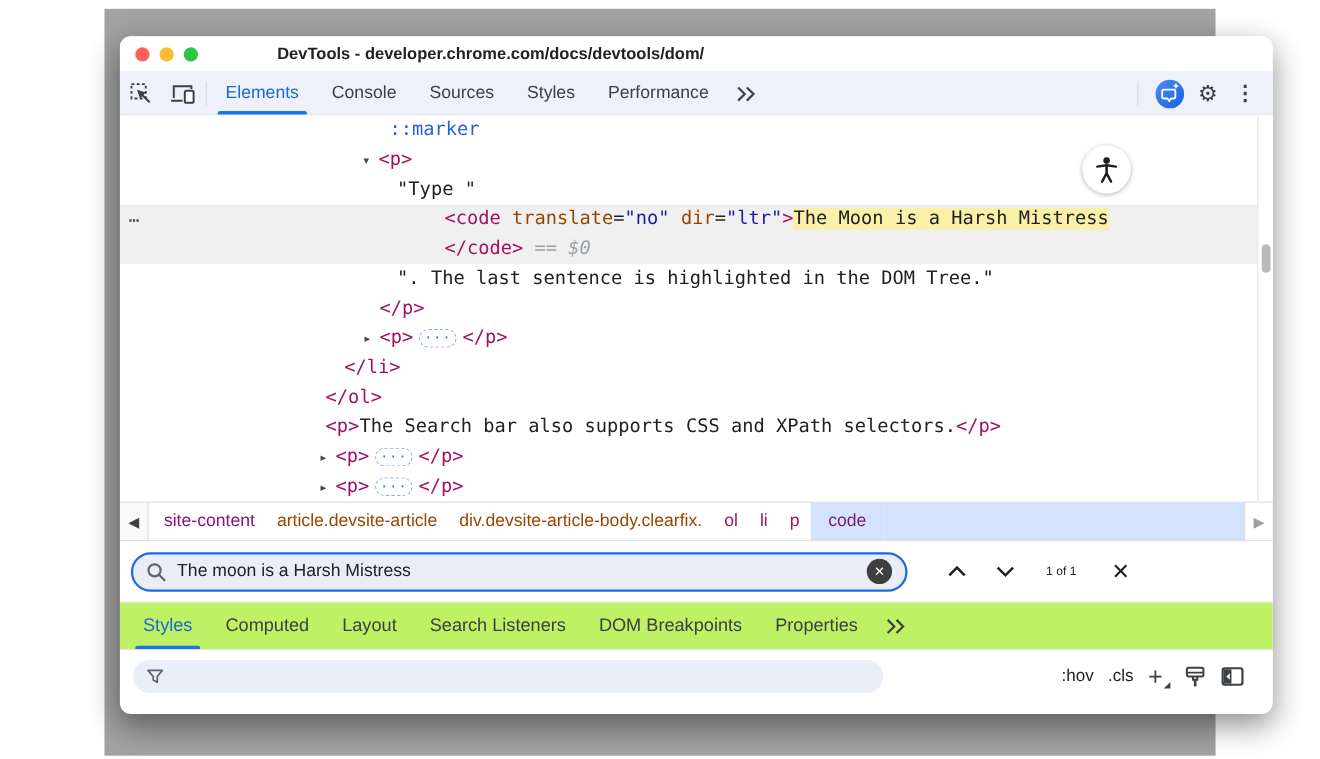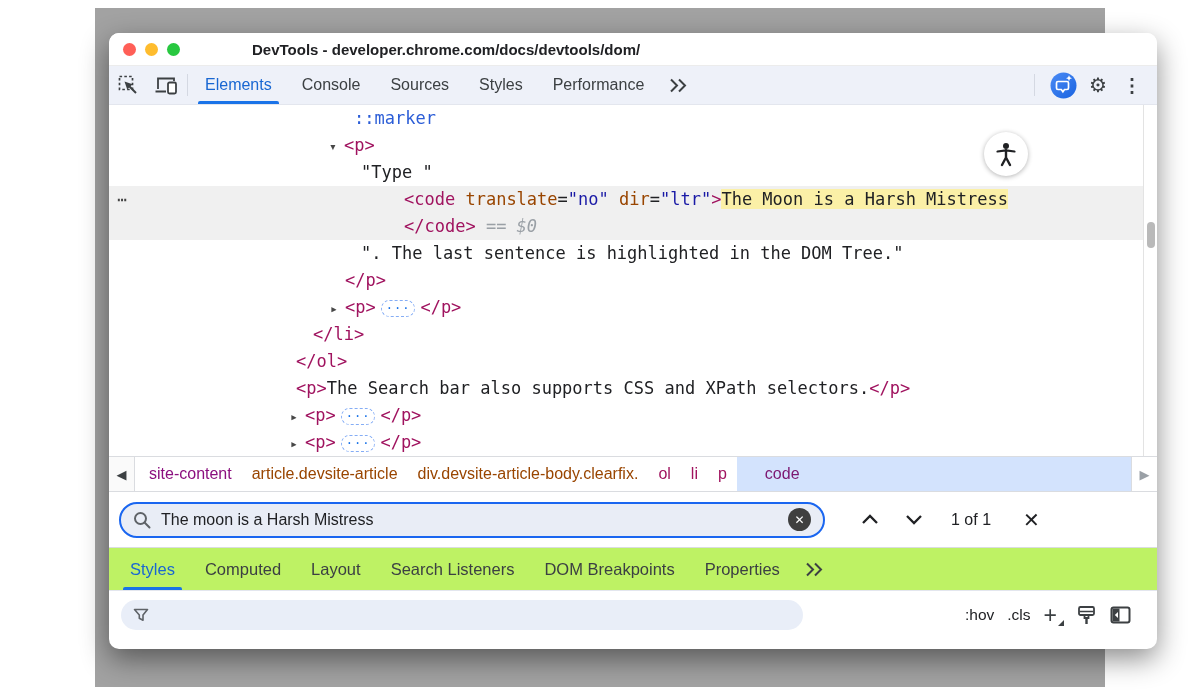--- a/index.html
+++ b/index.html
@@ -55,38 +55,38 @@
               box-shadow:0 1px 5px rgba(0,0,0,.3); display:flex; align-items:center; justify-content:center; cursor:pointer; }
 
   
   .crumbbar { position:absolute; left:0; top:423px; width:100%; height:36px; background:#fff;
               border-top:1px solid #dadce0; border-bottom:1px solid #dadce0;
               display:flex; align-items:stretch; overflow:hidden; padding-left:30px; font-size:16px; }
   .crumb { display:flex; align-items:center; padding:0 10px; white-space:nowrap; cursor:pointer; }
   .crumb.kind-id { color:#8b0f7f; }
   .crumb.kind-class { color:#994500; }
   .crumb.kind-tag { color:#a0135f; }
-  .crumb.sel { background:#d3e3fd; color:#7c1670; padding:0 28px; }
+  .crumb.sel { background:#d3e3fd; color:#7c1670; padding:0 16px; }
   .crumb-fill { flex:1; background:#d3e3fd; }
   .crumb-nav { position:absolute; top:0; height:100%; width:26px; background:#fafafa;
                display:flex; align-items:center; justify-content:center; font-size:13px; cursor:pointer; }
   .crumb-nav.left { left:0; border-right:1px solid #dadce0; color:#3c4043; }
   .crumb-nav.right { right:0; border-left:1px solid #dadce0; color:#9aa0a6; background:#fff; }
 
   
   .searchrow { position:absolute; left:0; top:459px; width:100%; height:56px; background:#fff;
                border-bottom:1px solid #dadce0; display:flex; align-items:center; padding:0 10px; }
   .search-pill { position:relative; width:706px; height:36px; border-radius:19px; background:#e9edf6;
                  border:2.5px solid #1a66f0; display:flex; align-items:center; padding:0 12px; }
   .search-input { flex:1; border:none; outline:none; background:transparent; font-size:16px; color:#202124;
                   font-family:"Liberation Sans", sans-serif; margin-left:10px; }
   .clear-btn { width:23px; height:23px; border-radius:50%; background:#3f3f3f; color:#fff; display:flex;
                align-items:center; justify-content:center; font-size:12px; cursor:pointer; }
   .nav-btn { width:34px; height:34px; display:flex; align-items:center; justify-content:center; cursor:pointer; }
-  .search-count { font-size:16px; color:#202124; margin:0 16px 0 10px; }
+  .search-count { font-size:11px; color:#202124; margin:0 16px 0 10px; }
   .close-x { font-size:20px; color:#202124; cursor:pointer; margin-left:6px; margin-right:8px; }
   .searchrow .nav-group { margin-left:28px; display:flex; align-items:center; gap:10px; }
 
   
   .stylestabs { position:absolute; left:0; top:515px; width:100%; height:43px; background:#bef264;
                 border-bottom:1px solid #e3e6ee; display:flex; align-items:stretch; padding-left:6px; }
   .stylestabs .tab { font-size:16.5px; }
 
   
   .filterbar { position:absolute; left:0; top:558px; width:100%; height:48px; background:#fff;

